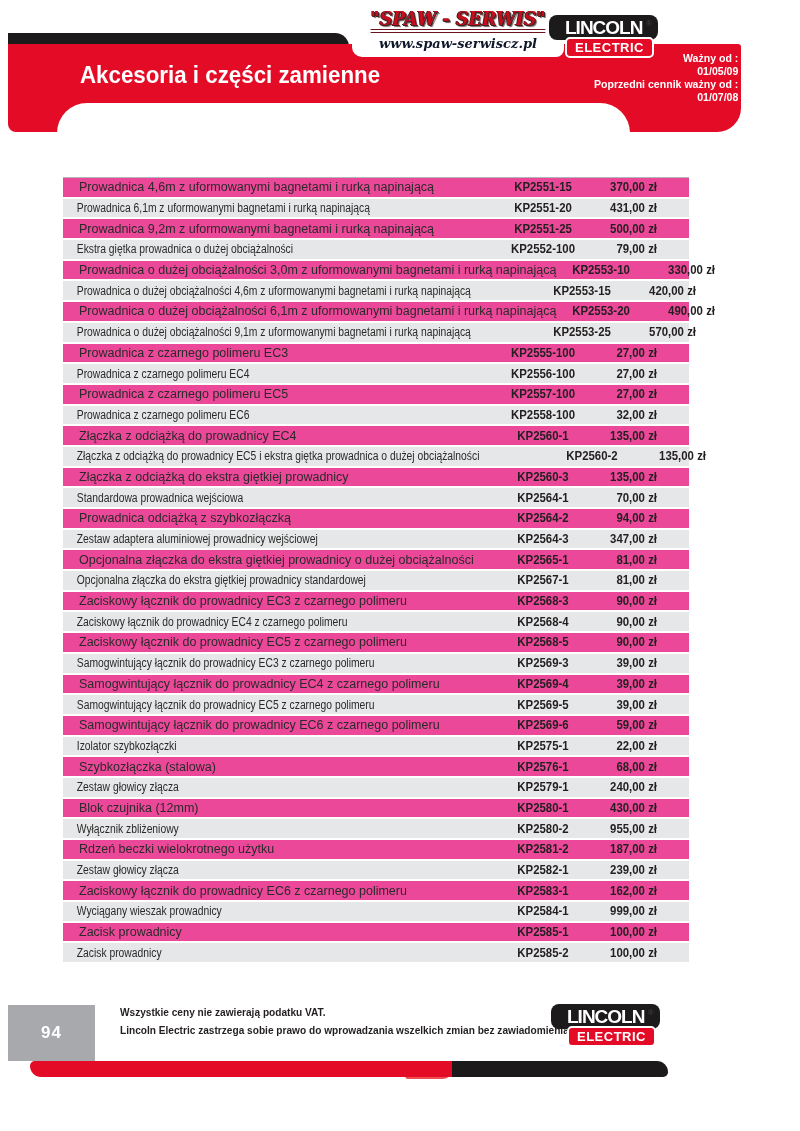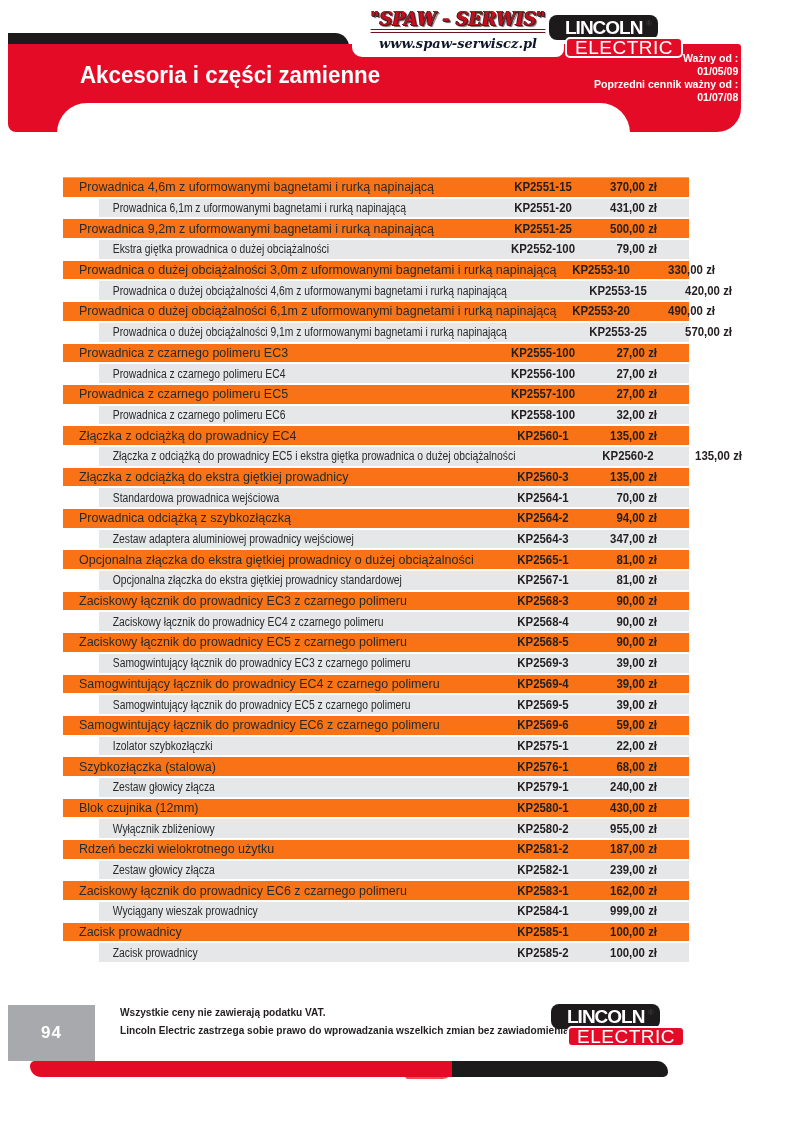--- a/index.html
+++ b/index.html
@@ -32,33 +32,33 @@
     border-bottom:4px double #6b1420;padding-bottom:1px;line-height:20px;}
   .spaw-url{font-family:"DejaVu Serif",serif;font-style:italic;font-weight:bold;
     font-size:13px;color:#0f172a;margin-top:3px;white-space:nowrap;}
   
   .lincoln{position:absolute;z-index:6;width:150px;height:46px;}
   .ln-black{position:absolute;left:0;top:0;background:var(--black);color:#fff;
     font-weight:bold;font-size:19px;letter-spacing:-1px;padding:3px 16px 2px;
     border-radius:8px;line-height:20px;white-space:nowrap;}
   .ln-reg{position:absolute;left:97px;top:4px;font-size:8px;color:#444;}
   .ln-red{position:absolute;left:16px;top:22px;background:var(--red);color:#fff;
-    font-weight:normal;font-size:19px;letter-spacing:.5px;padding:1px 8px;
+    font-weight:bold;font-size:13px;letter-spacing:.5px;padding:1px 8px;
     border:2px solid #fff;border-radius:5px;line-height:15px;white-space:nowrap;}
   .lincoln-top{left:549px;top:15px;}
   .lincoln-footer{left:551px;top:1004px;}
   
   .validity{position:absolute;right:62px;top:52px;z-index:4;color:#fff;font-weight:bold;
     font-size:11px;line-height:13px;text-align:right;white-space:nowrap;transform:scaleX(.96);
     transform-origin:right;}
   
   .price-table{position:absolute;left:63px;top:177px;width:626px;border-top:1px solid #b3b5b7;}
   .row{display:flex;align-items:center;height:18.7px;border-bottom:2px solid #fff;
-    background:#f97316;}
-  .row.alt{background:var(--stripe);margin-left:36px;}
+    background:#ec4899;}
+  .row.alt{background:var(--stripe);}
   .cell-name{flex:1 1 auto;padding-left:16px;font-size:12.5px;color:#2a2a2a;
     white-space:nowrap;overflow:visible;}
   .row.alt .cell-name{font-size:12px;transform:scaleX(.86);transform-origin:left;}
   .cell-code{flex:0 0 90px;text-align:center;font-weight:bold;font-size:12px;
     white-space:nowrap;transform:scaleX(.95);}
   .cell-price{flex:0 0 69px;text-align:right;font-weight:bold;font-size:12px;white-space:nowrap;
     transform:scaleX(.95);transform-origin:right;}
   .cell-spacer{flex:0 0 32px;}
   
   .page-number-box{position:absolute;left:8px;top:1005px;width:87px;height:56px;

